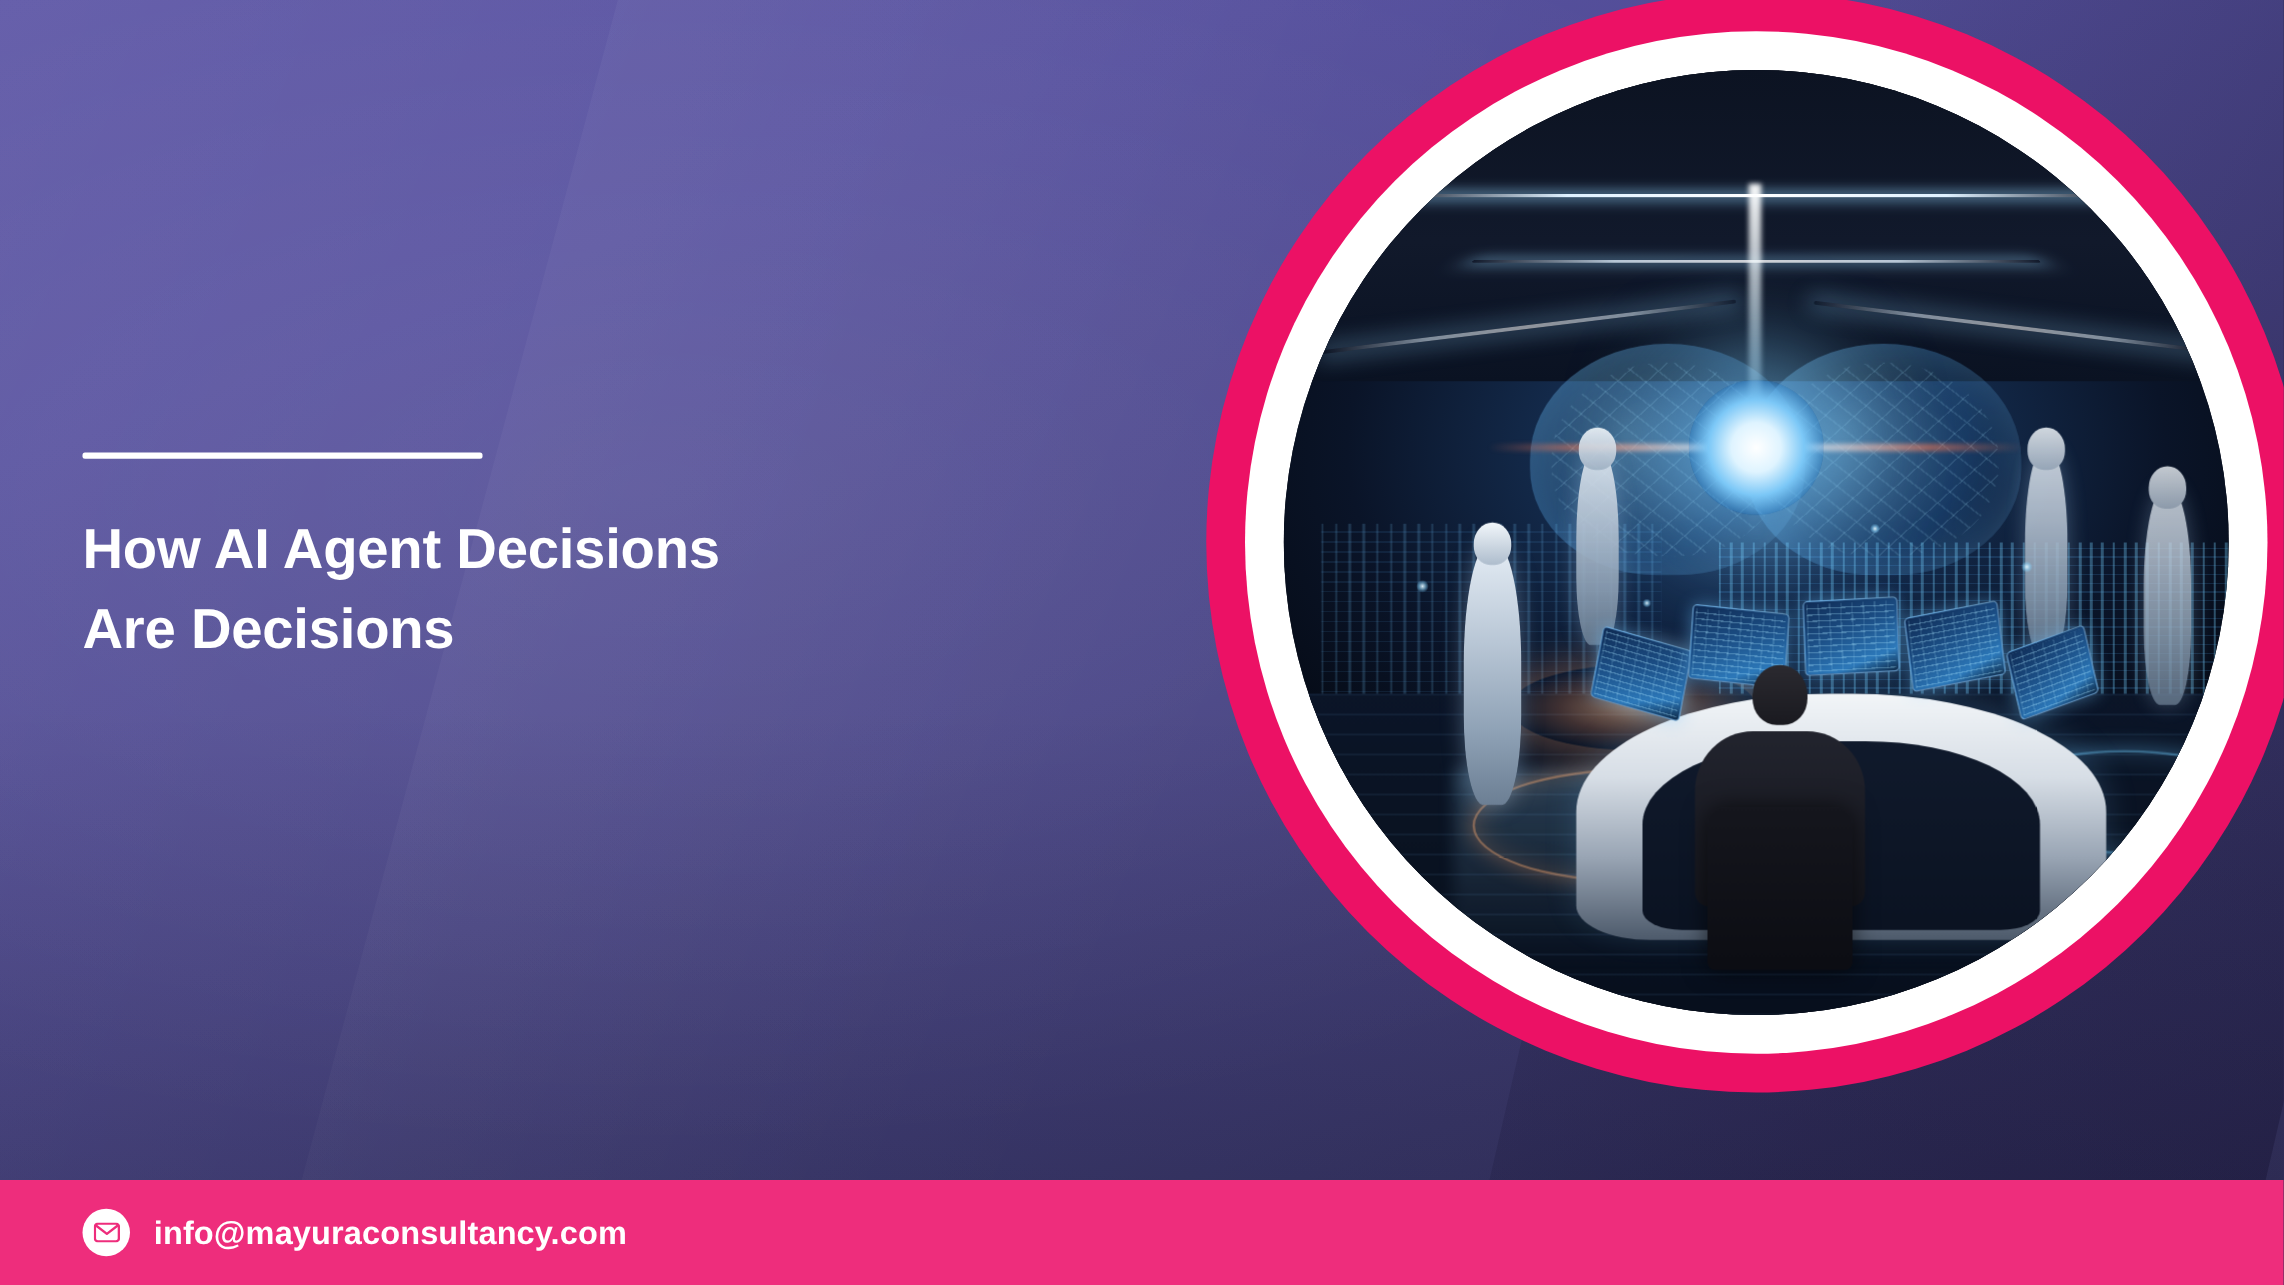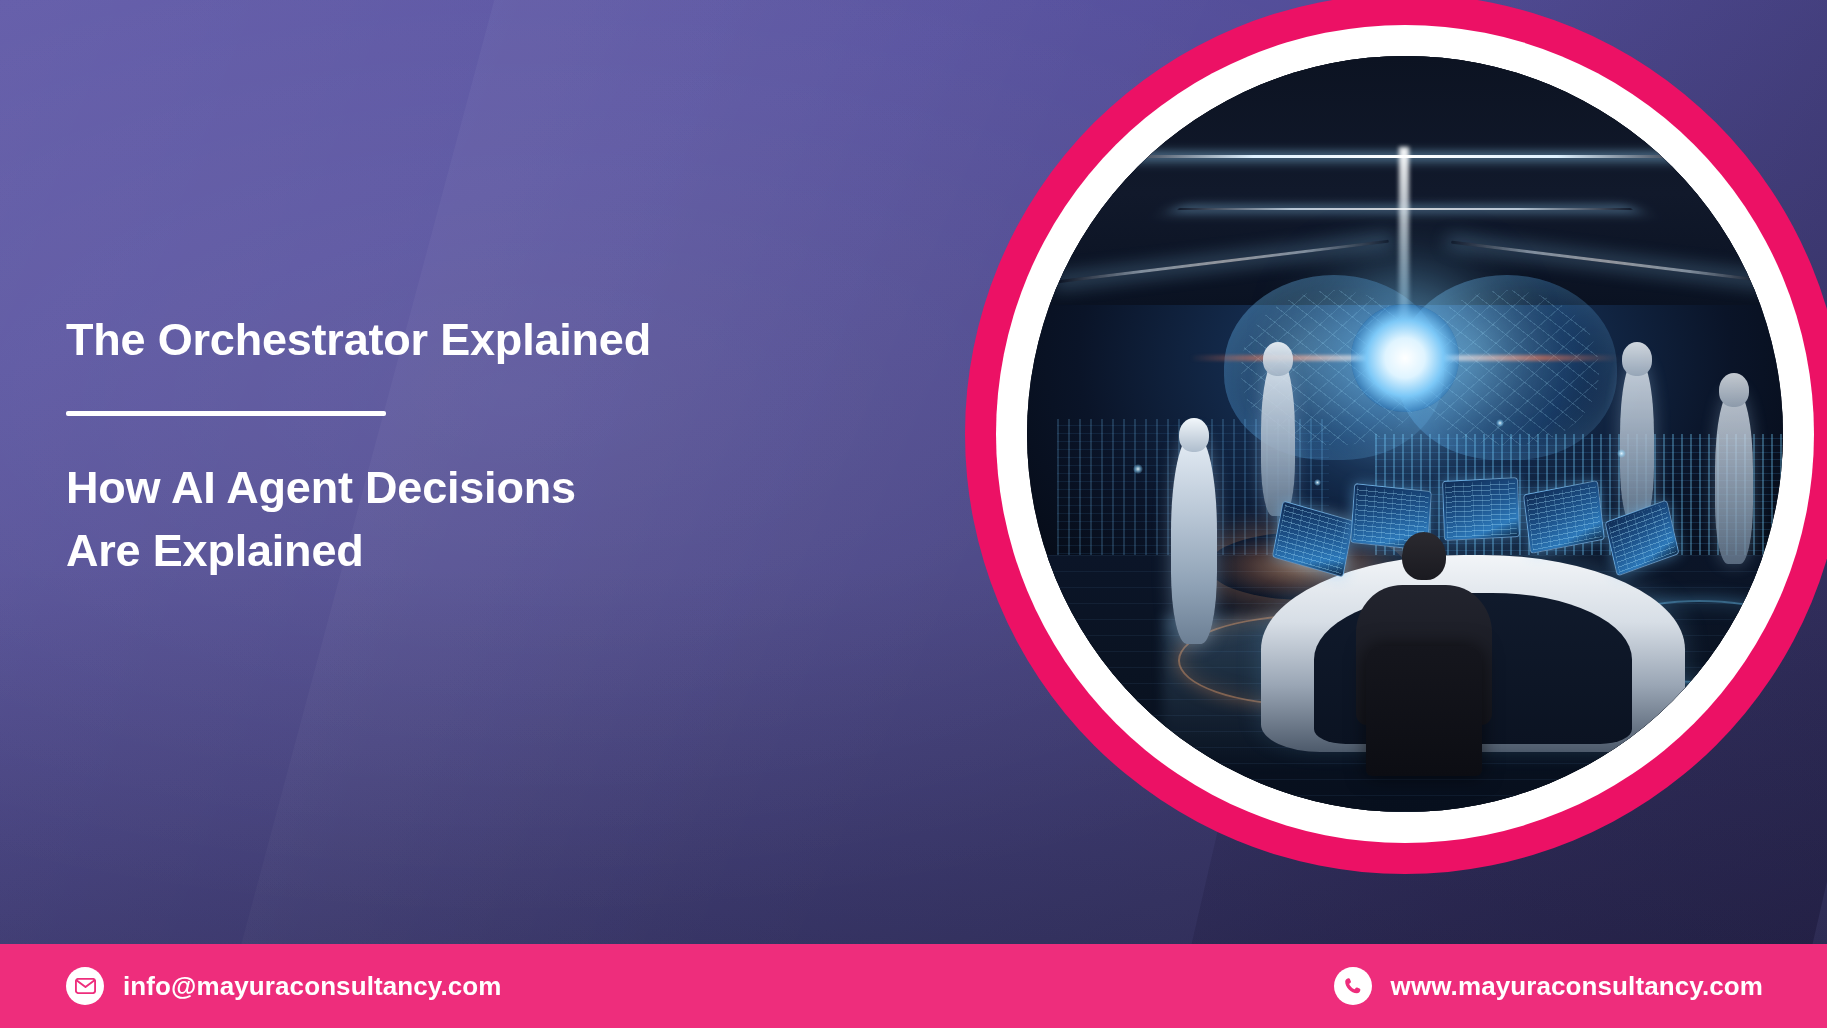--- a/index.html
+++ b/index.html
@@ -413,48 +413,35 @@
 
         <span class="glow-sp" style="left:14%;top:54%;width:10px;height:10px;"></span>
         <span class="glow-sp" style="left:62%;top:48%;width:8px;height:8px;"></span>
         <span class="glow-sp" style="left:78%;top:52%;width:9px;height:9px;"></span>
         <span class="glow-sp" style="left:38%;top:56%;width:7px;height:7px;"></span>
       </div>
     </div>
   </div>
 
   <div class="copy">
-    <div class="title">The Orchestrator Explained</div>
     <div class="rule"></div>
     <div class="subtitle">
       <div>How AI Agent Decisions</div>
-      <div>Are Explained</div>
+      <div>Are Decisions</div>
     </div>
   </div>
 
   <div class="footer">
 
     <div class="contact email">
       <span class="cicon">
         <svg width="21" height="16" viewBox="0 0 21 16" aria-hidden="true">
           <rect x="0.9" y="0.9" width="19.2" height="14.2" rx="2.4" fill="none" stroke="#ee2d7c" stroke-width="1.9"></rect>
           <path d="M1.8 2.4 L10.5 9.1 L19.2 2.4" fill="none" stroke="#ee2d7c" stroke-width="1.9" stroke-linecap="round" stroke-linejoin="round"></path>
         </svg>
       </span>
       <span class="ctext">info@mayuraconsultancy.com</span>
     </div>
 
-    <div class="contact site">
-      <span class="cicon">
-        <svg width="20" height="20" viewBox="0 0 20 20" aria-hidden="true">
-          <path d="M5.2 2.2 C6.1 2.0 6.6 2.3 6.9 3.1 L7.8 5.3 C8.1 6.0 7.9 6.4 7.3 6.9
-                   L6.5 7.5 C6.2 7.8 6.2 8.1 6.4 8.6 C7.2 10.4 9.0 12.2 10.9 13.1
-                   C11.4 13.3 11.7 13.3 12.0 12.9 L12.6 12.1 C13.1 11.5 13.5 11.3 14.2 11.6
-                   L16.4 12.6 C17.2 12.9 17.5 13.4 17.3 14.3 C17.0 16.0 15.6 17.3 13.9 17.3
-                   C8.0 17.3 2.2 11.5 2.2 5.6 C2.2 3.9 3.5 2.5 5.2 2.2 Z" fill="#ee2d7c"></path>
-        </svg>
-      </span>
-      <span class="ctext">www.mayuraconsultancy.com</span>
-    </div>
 
   </div>
 
 </div>
 
 </body></html>

